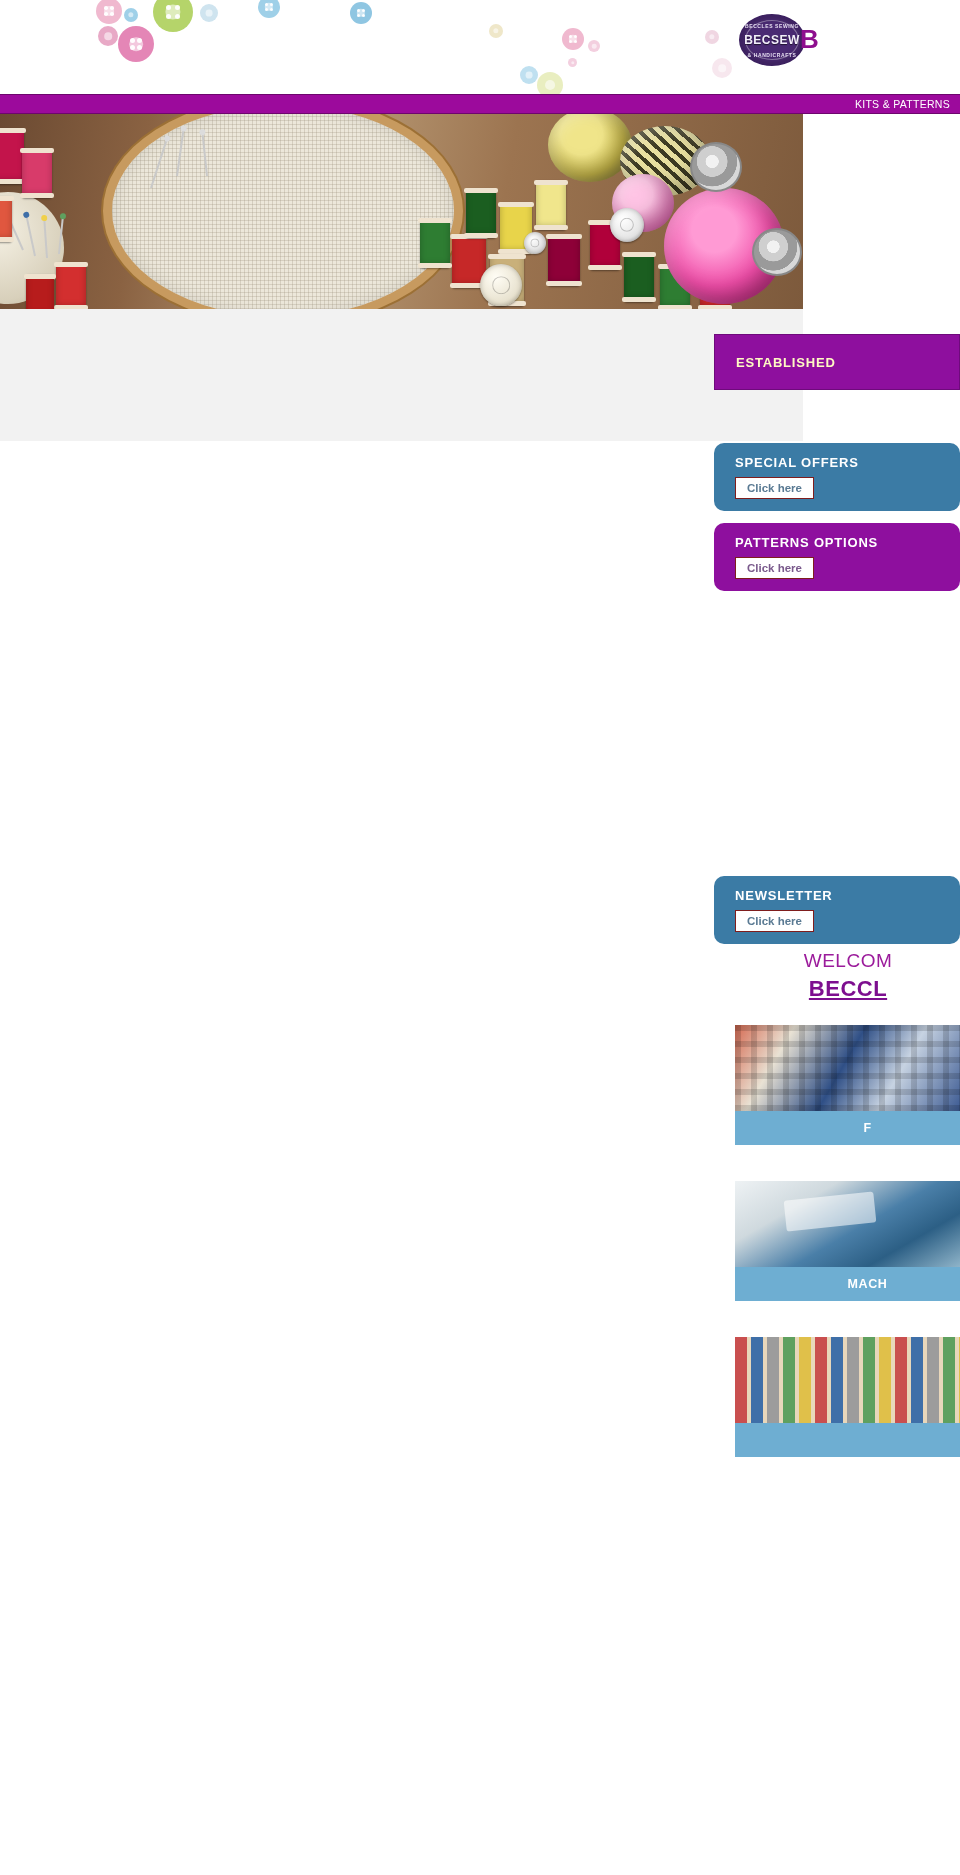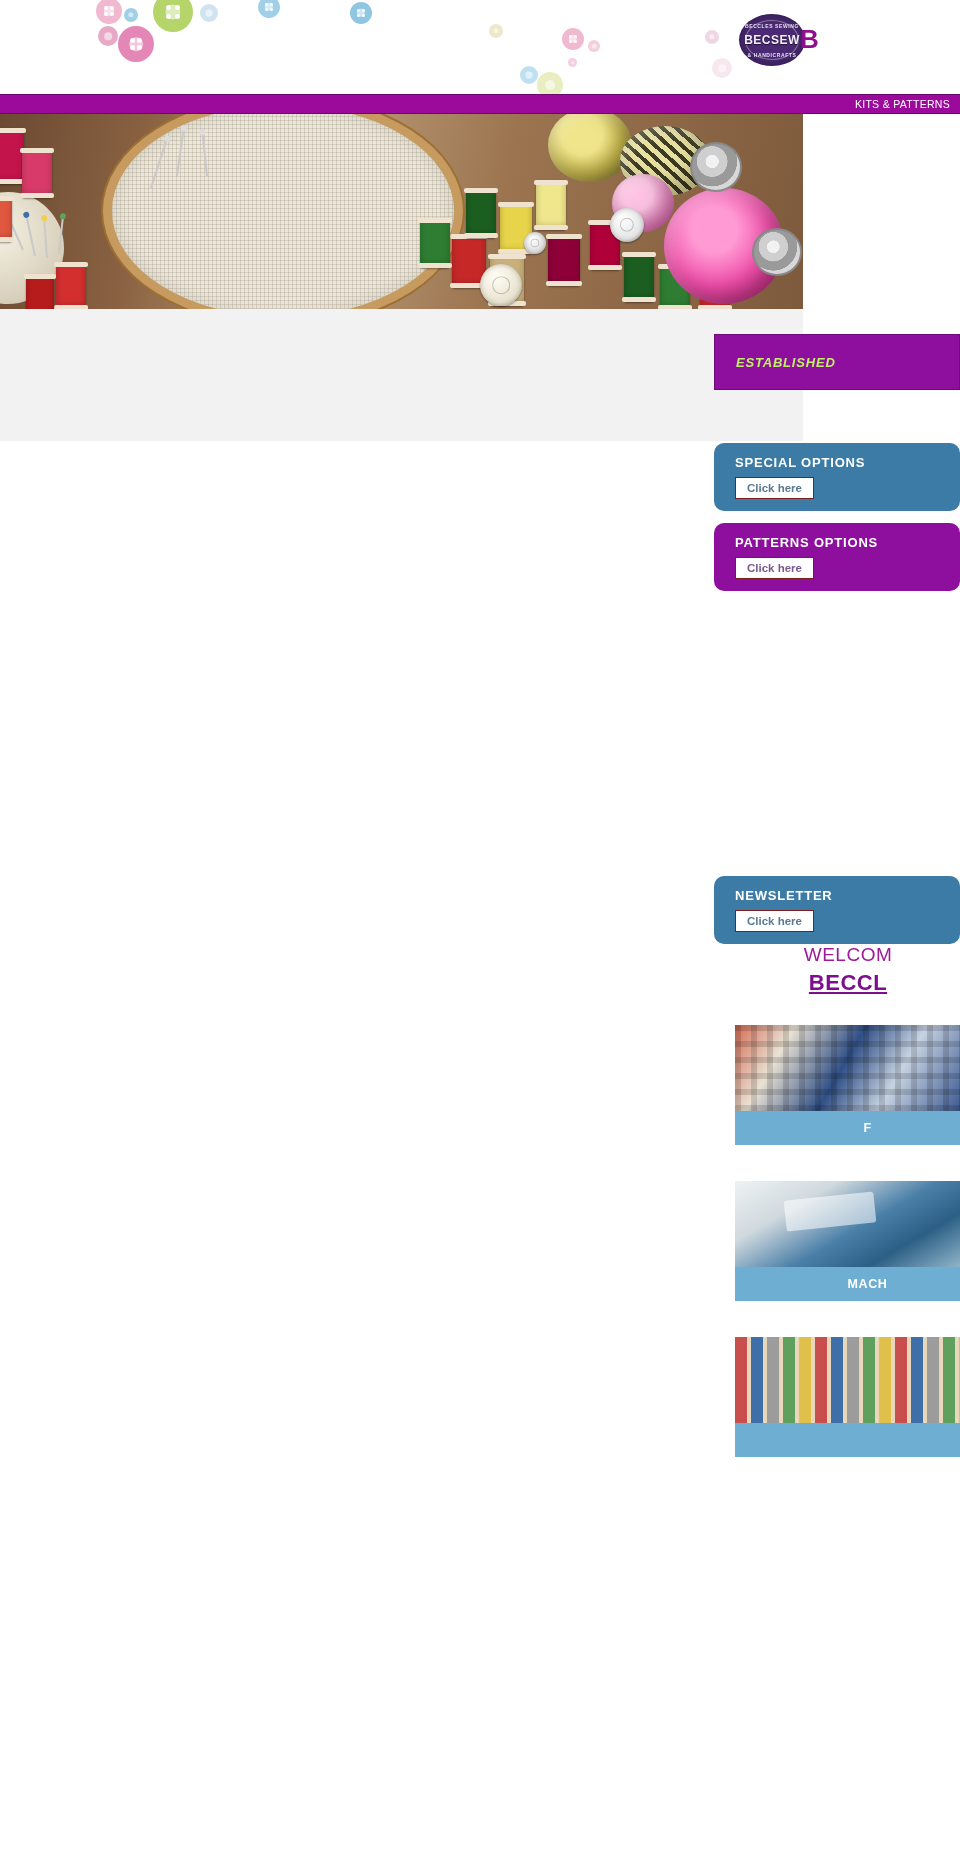--- a/index.html
+++ b/index.html
@@ -146,22 +146,22 @@
   .established {
     position: absolute; left: 714px; top: 334px;
     width: 246px; height: 56px;
     background: #8e0f9e;
     border: 1px solid #6f0a7c;
     display: flex; align-items: center;
     padding-left: 21px;
     overflow: hidden;
   }
   .established .txt {
-    color: #bef264; font-size: 13px; font-weight: bold;
-    letter-spacing: 0.8px; white-space: nowrap; font-style: italic;
+    color: #fef9c3; font-size: 13px; font-weight: bold;
+    letter-spacing: 0.8px; white-space: nowrap;
   }
 
   
   .sidebar { position: absolute; left: 714px; top: 0; width: 246px; height: 1875px; }
 
   .promo {
     position: absolute; width: 246px; height: 68px;
     border-radius: 10px; overflow: hidden;
     padding: 12px 0 0 21px;
   }
@@ -179,21 +179,21 @@
   }
   .promo.purple .cta { color: #7a5a8c; }
 
   
   .welcome {
     position: absolute; left: 714px; top: 944px; width: 246px;
     text-align: center; overflow: hidden;
   }
   .welcome .l1 {
     font-size: 19px; color: #9b1b9b; letter-spacing: 0.5px;
-    white-space: nowrap; padding-left: 22px;
+    white-space: nowrap; padding-left: 22px; margin-top: 6px;
   }
   .welcome .l2 {
     font-size: 22px; color: #7d0f8f; font-weight: bold; letter-spacing: 0.5px;
     white-space: nowrap; margin-top: 4px; padding-left: 22px; text-decoration: underline;
   }
 
   
   .tile {
     position: absolute; left: 735px; width: 225px; height: 120px;
     overflow: hidden;
@@ -386,21 +386,21 @@
 
   <div class="grey-band"></div>
 
   <div class="established">
     <span class="txt">ESTABLISHED</span>
   </div>
 
   <div class="sidebar">
 
     <div class="promo blue" style="top:443px;">
-      <div class="title">SPECIAL OPTIONS</div>
+      <div class="title">SPECIAL OFFERS</div>
       <span class="cta">Click here</span>
     </div>
 
     <div class="promo purple" style="top:523px;">
       <div class="title">PATTERNS OPTIONS</div>
       <span class="cta">Click here</span>
     </div>
 
     <div class="promo blue" style="top:876px;">
       <div class="title">NEWSLETTER</div>

